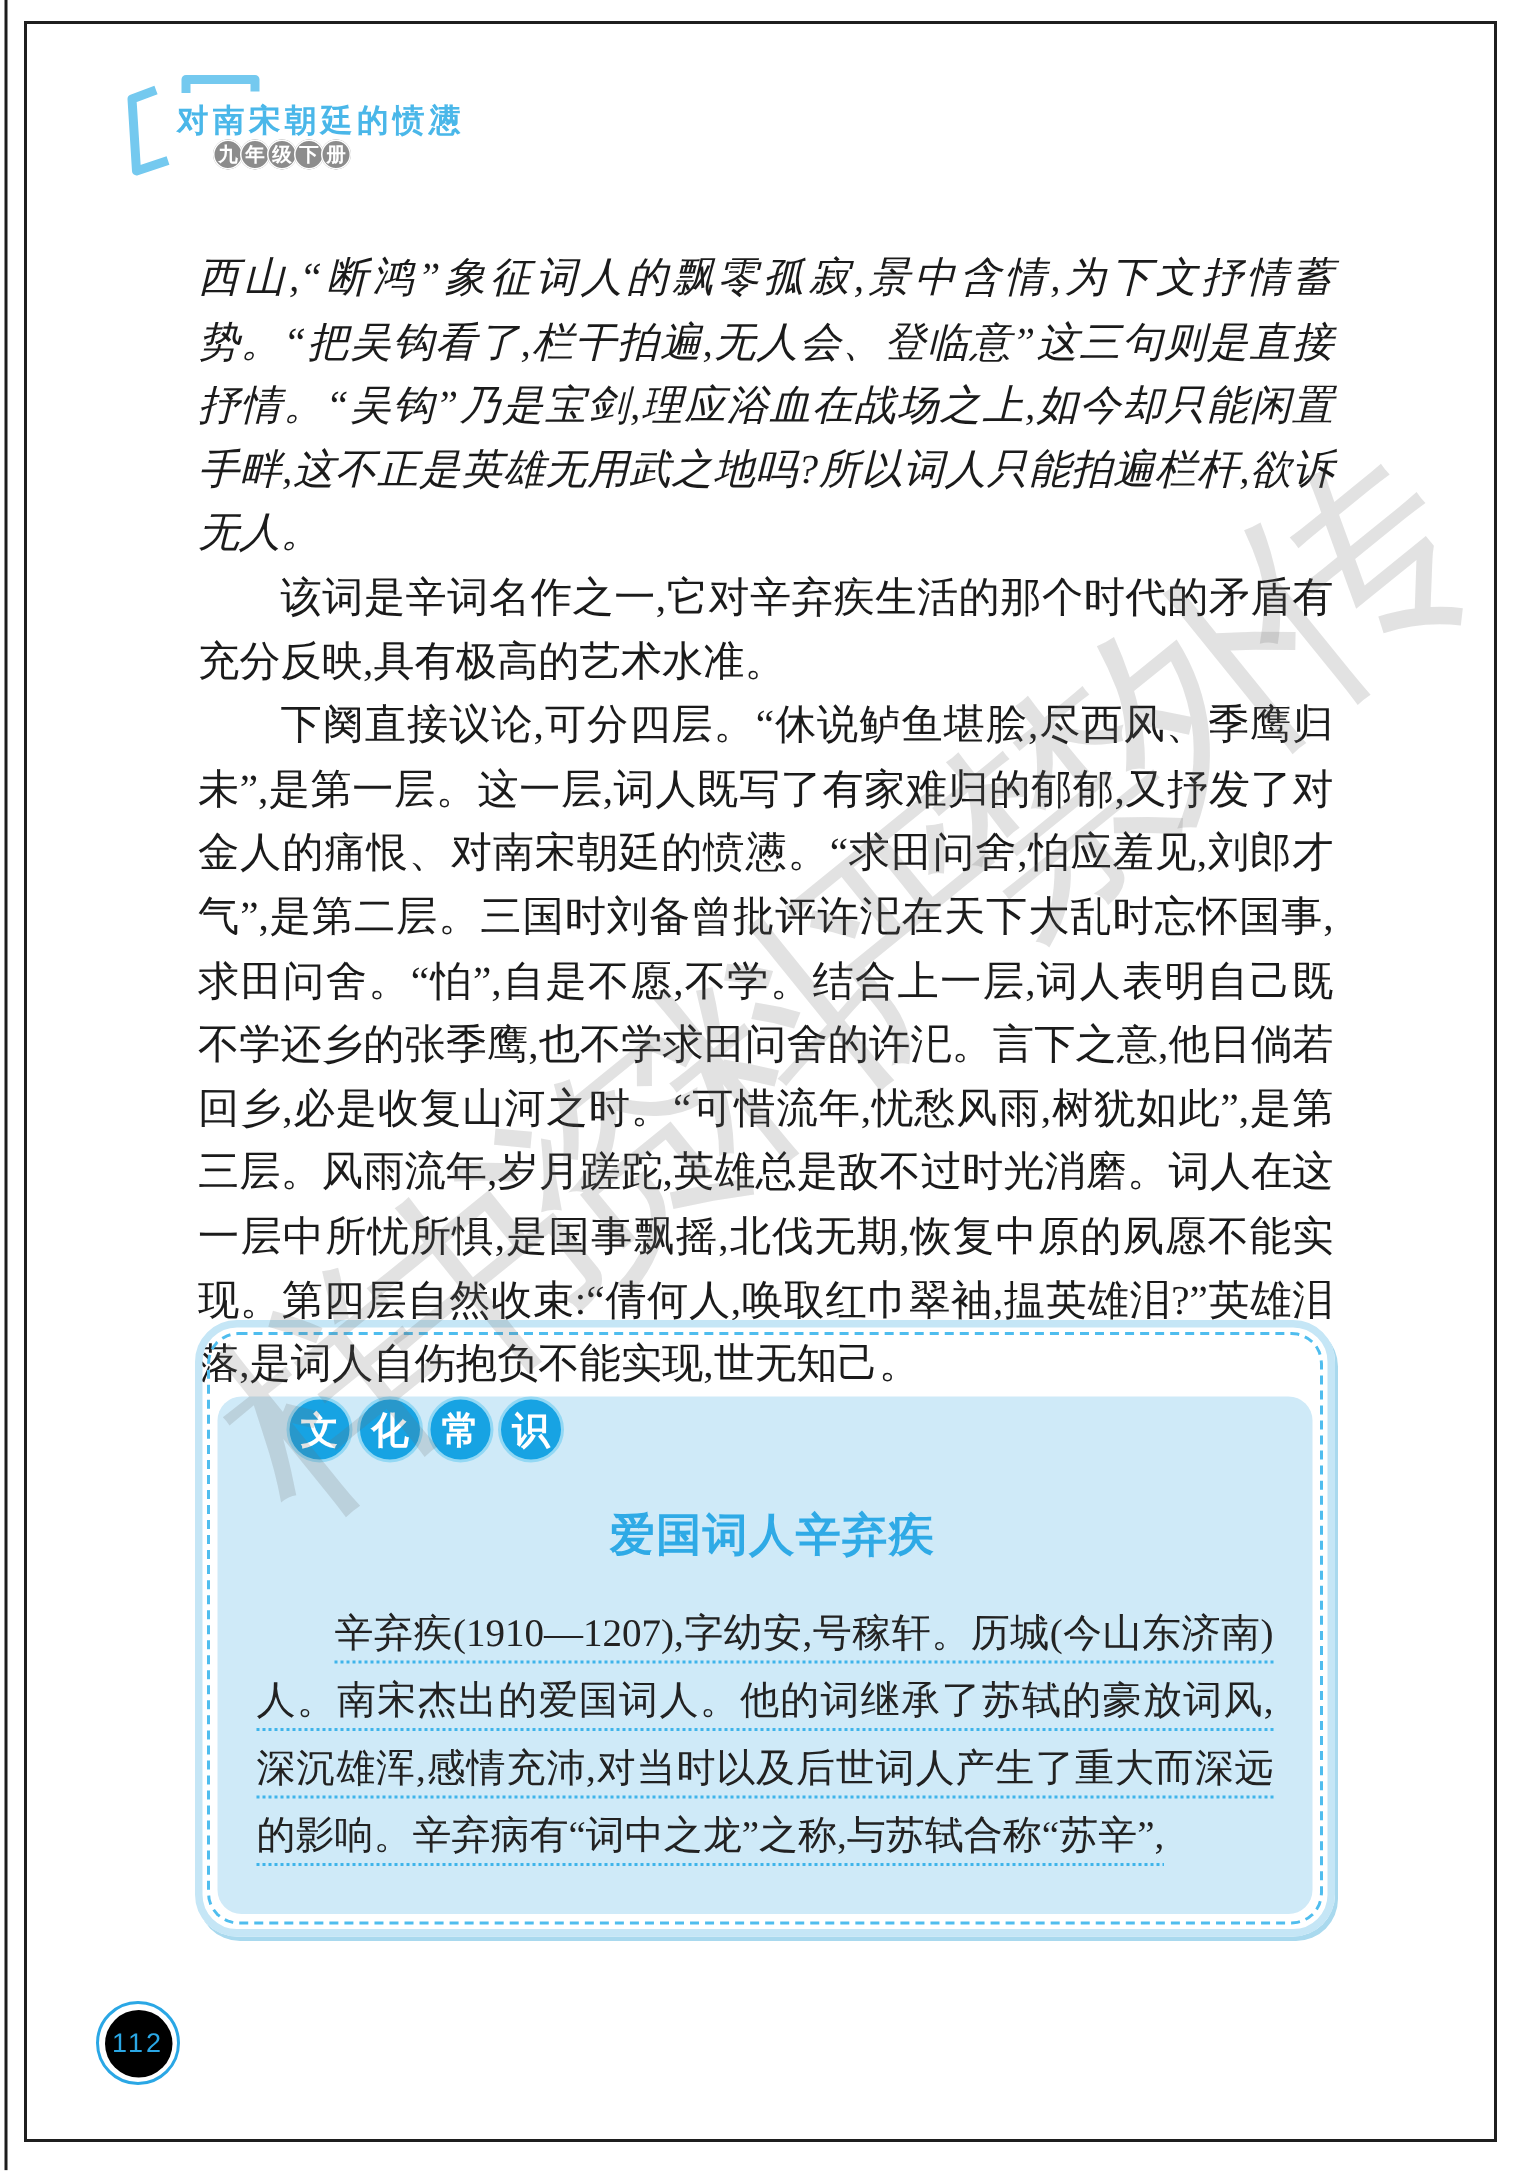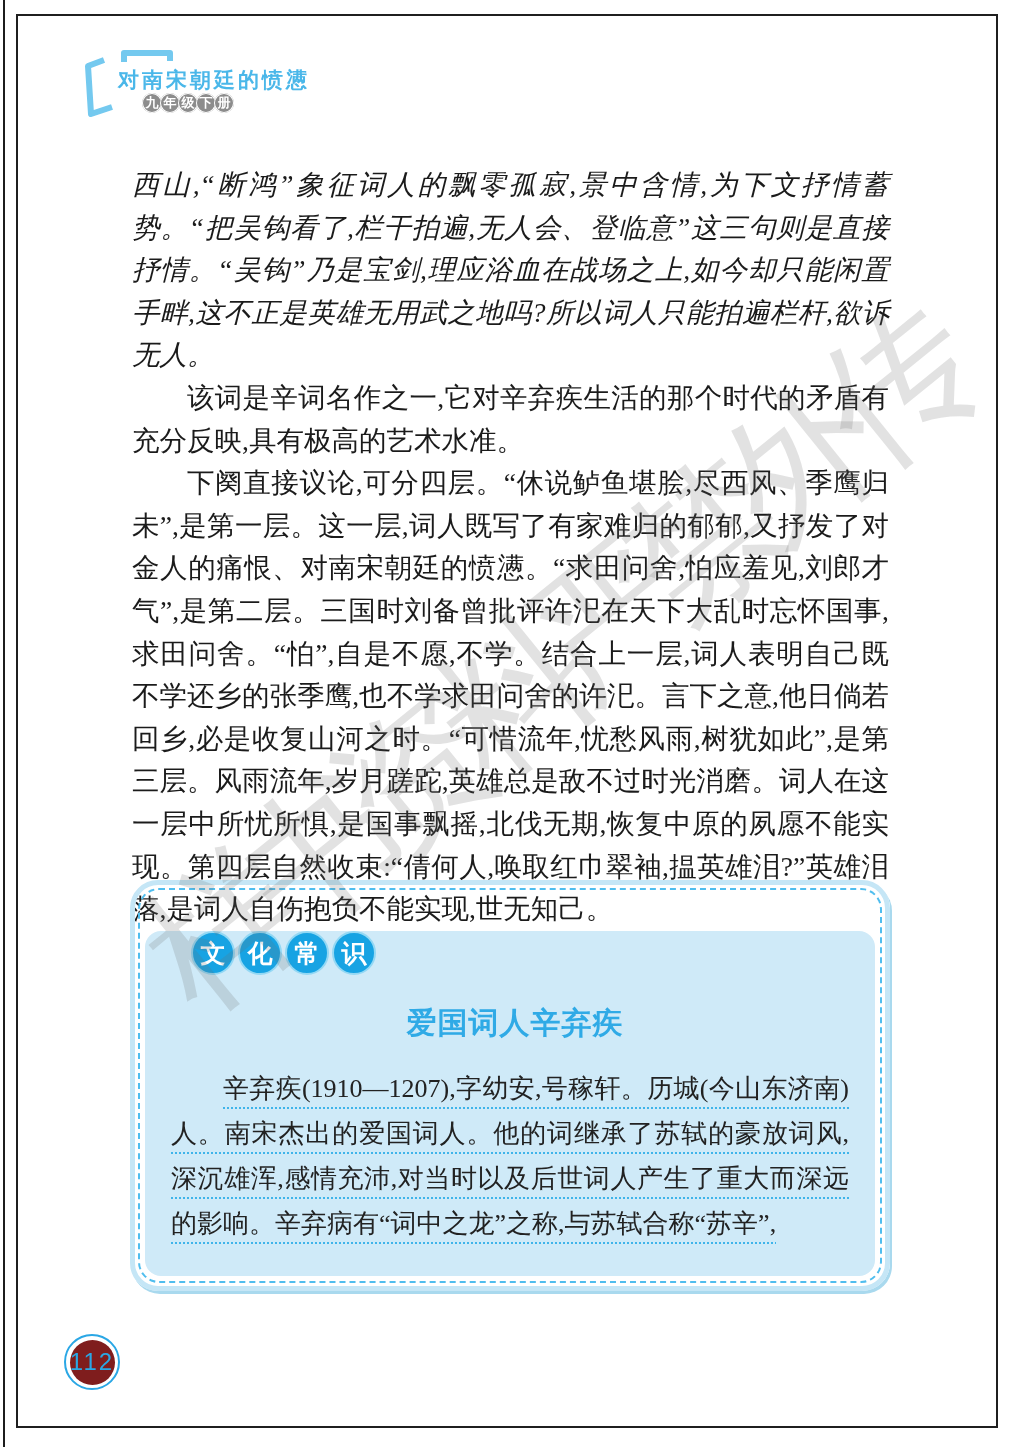--- a/index.html
+++ b/index.html
@@ -41,22 +41,22 @@
         font-size:30px;letter-spacing:1px;padding-left:10px;}
   .cbox-body{margin:22px auto 0;width:678px;font-size:26px;line-height:45px;color:#222;
         text-align:justify;text-indent:2em;
         text-decoration:underline dotted #3fb4ea;text-decoration-thickness:1.5px;
         text-underline-offset:10px;text-decoration-skip-ink:none;}
 
   
   .page-num{position:absolute;left:46px;top:1318px;width:56px;height:56px;border:2px solid #2aa7e5;
         border-radius:50%;background:#fff;display:flex;align-items:center;justify-content:center;
         box-sizing:border-box;}
-  .page-num .inner{width:45px;height:45px;border-radius:50%;background:#7f1d1d;color:#2aa7e5;
-        font-family:"Liberation Sans","DejaVu Sans",sans-serif;font-weight:400;font-size:24px;
+  .page-num .inner{width:45px;height:45px;border-radius:50%;background:#000000;color:#2aa7e5;
+        font-family:"Liberation Sans","DejaVu Sans",sans-serif;font-weight:400;font-size:18px;
         letter-spacing:2px;display:flex;align-items:center;justify-content:center;}
 
   
   .watermark{position:absolute;left:30px;top:570px;width:1020px;height:160px;
         font-size:150px;letter-spacing:-26px;white-space:nowrap;text-align:center;
         color:rgba(110,110,110,0.20);transform:rotate(-39deg);
         font-family:"Liberation Serif","DejaVu Serif",serif;
         pointer-events:none;z-index:5;}
 </style>
 </head>

